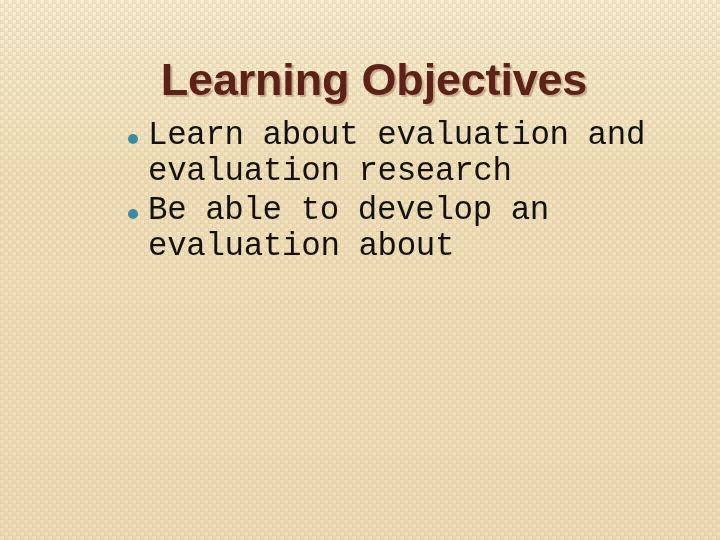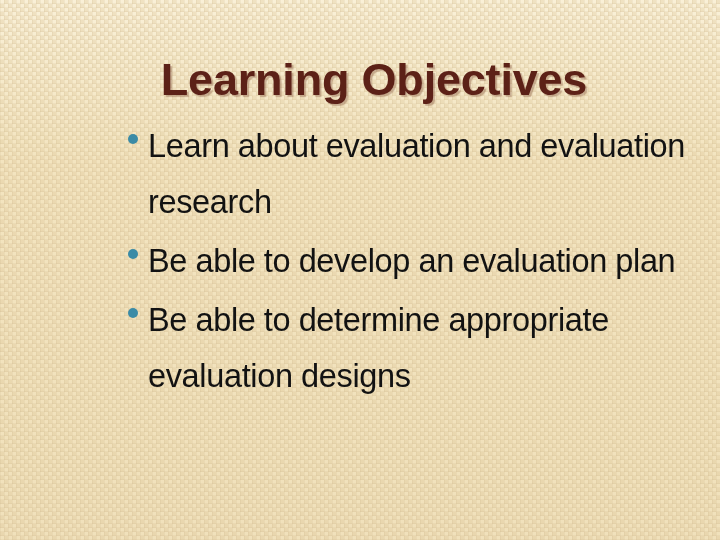--- a/index.html
+++ b/index.html
@@ -65,23 +65,23 @@
     margin: 0;
     padding: 0;
     list-style: none;
     z-index: 3;
   }
 
   .bullet-item {
     position: relative;
     padding-left: 26px;
     margin: 0 0 3px 0;
-    font-family: Liberation Sans, sans-serif;
+    font-family: Liberation Mono, monospace;
     font-size: 32.5px;
-    line-height: 56px;
+    line-height: 36px;
     color: #121212;
     letter-spacing: -0.35px;
     word-spacing: -0.3px;
   }
 
   .bullet-dot {
     position: absolute;
     left: 6px;
     top: 16px;
     width: 10px;
@@ -104,23 +104,19 @@
   <ul class="bullet-list">
 
     <li class="bullet-item">
       <span class="bullet-dot"></span>
       <span class="bullet-text">Learn about evaluation and evaluation research</span>
     </li>
 
 
     <li class="bullet-item">
       <span class="bullet-dot"></span>
-      <span class="bullet-text">Be able to develop an evaluation plan</span>
+      <span class="bullet-text">Be able to develop an evaluation about</span>
     </li>
 
-    <li class="bullet-item">
-      <span class="bullet-dot"></span>
-      <span class="bullet-text">Be able to determine appropriate evaluation designs</span>
-    </li>
 
   </ul>
 
 </div>
 
 </body></html>

